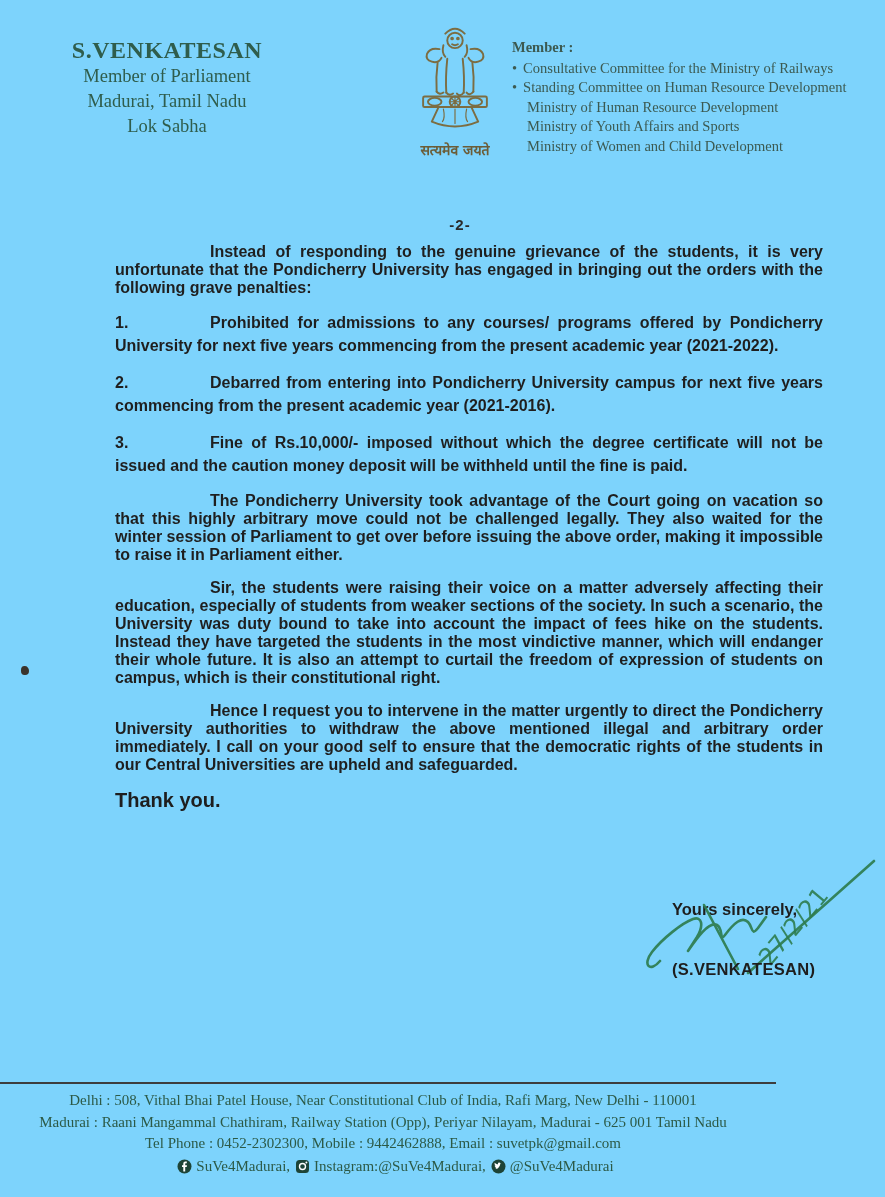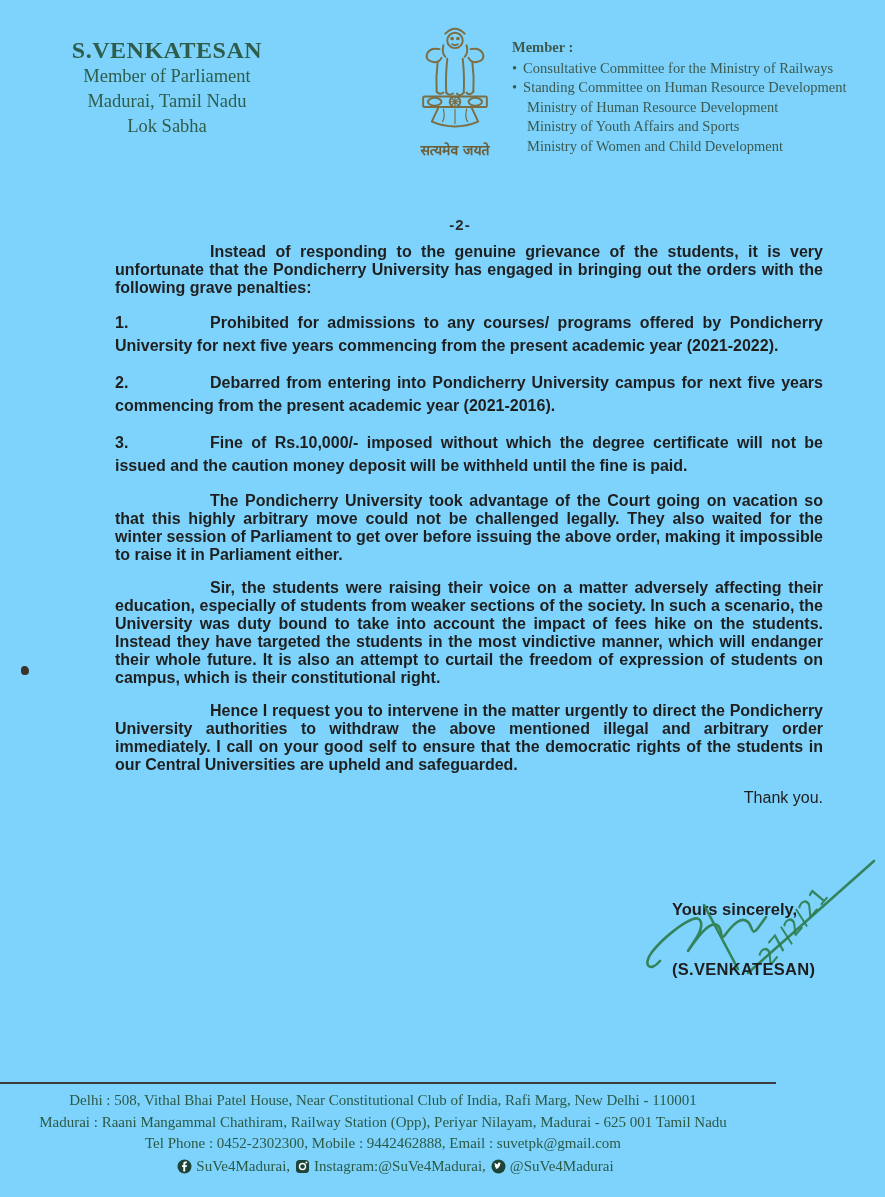--- a/index.html
+++ b/index.html
@@ -28,21 +28,21 @@
   .member-sub{padding-left:15px;}
   
   .pagenum{position:absolute;top:216px;left:0;width:920px;text-align:center;
     font-weight:700;font-size:15px;color:#2a2a2a;letter-spacing:1px;}
   .body-text{position:absolute;left:115px;right:62px;top:243px;}
   .para{margin:0 0 15px;text-align:justify;text-indent:95px;
     font-weight:700;font-size:16px;line-height:18px;color:#1f1f1f;}
   .penalty{margin:0 0 15px;text-align:justify;font-weight:700;font-size:16px;
     line-height:22.5px;color:#1f1f1f;}
   .penalty .num{display:inline-block;width:95px;}
-  .thankyou{margin-top:14px;text-align:right;font-weight:400;font-size:16px;}
+  .thankyou{margin-top:14px;text-align:left;font-weight:700;font-size:20px;}
   
   .closing-val{position:absolute;left:672px;top:900px;font-weight:700;font-size:16.5px;}
   .closing-name{position:absolute;left:672px;top:960px;font-weight:700;font-size:16.5px;letter-spacing:.3px;}
   .signature-svg{position:absolute;left:630px;top:853px;pointer-events:none;}
   .artifact-dot{position:absolute;left:21px;top:666px;width:8px;height:9px;
     background:#3a332c;border-radius:50% 60% 55% 50%;}
   
   .footer{position:absolute;left:0;width:766px;top:1082px;text-align:center;
     font-family:"Liberation Serif",serif;color:#2c5a47;font-size:15px;line-height:21.5px;}
   .footer-rule{border:0;border-top:2px solid #3d3d3d;width:776px;margin:0 auto 6px;}

